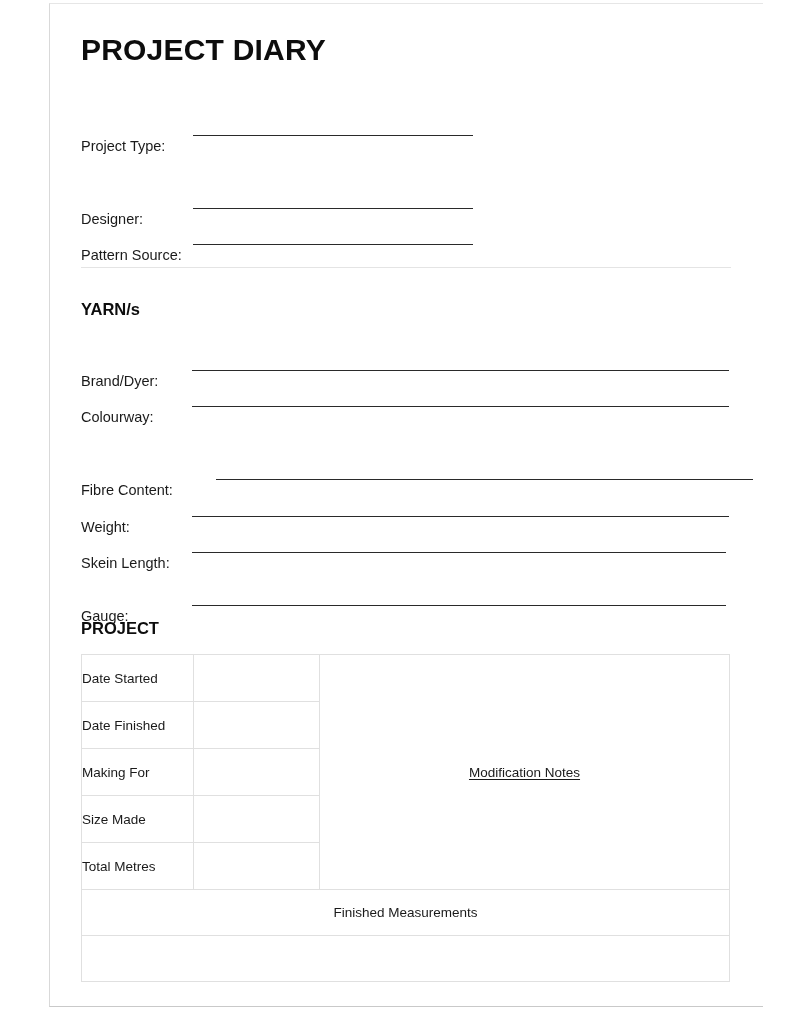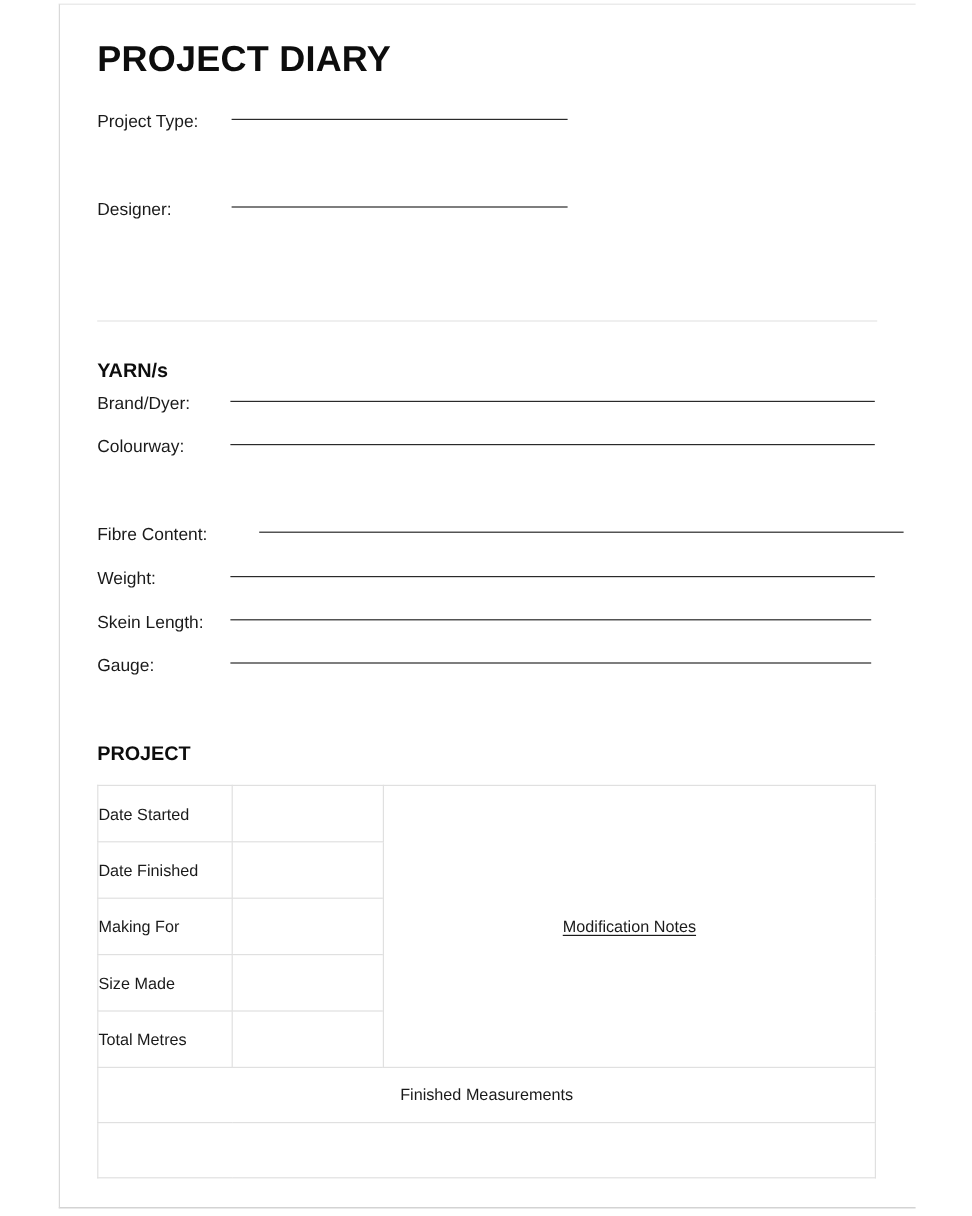--- a/index.html
+++ b/index.html
@@ -48,22 +48,23 @@
     letter-spacing: 0.2px;
     color: #0d0d0d;
     margin: 0;
     white-space: nowrap;
   }
 
   
   .field-row {
     position: absolute;
     display: flex;
-    align-items: center;
+    align-items: flex-start;
     white-space: nowrap;
+    margin-top: 44px;
   }
   .field-label {
     font-size: 14.5px;
     color: #1a1a1a;
     flex: 0 0 auto;
   }
   .field-rule {
     flex: 0 0 auto;
     border-bottom: 1.6px solid #2a2a2a;
     height: 0;
@@ -154,20 +155,24 @@
   <h1 class="doc-title">PROJECT DIARY</h1>
 
   <div class="field-row hdr-row" style="top:90px;">
     <span class="field-label">Project Type:</span>
     <span class="field-rule" style="width:280px;"></span>
   </div>
   <div class="field-row hdr-row" style="top:163px;">
     <span class="field-label">Designer:</span>
     <span class="field-rule" style="width:280px;"></span>
   </div>
+  <div class="field-row hdr-row" style="top:199px;">
+    <span class="field-label">Pattern Source:</span>
+    <span class="field-rule" style="width:280px;"></span>
+  </div>
 
   <div class="divider" style="top:263px;"></div>
 
   <h2 class="section-heading" style="top:286px;margin-top:10px;">YARN/s</h2>
 
   <div class="field-row yarn-row" style="top:325px;">
     <span class="field-label">Brand/Dyer:</span>
     <span class="field-rule" style="width:537px;"></span>
   </div>
   <div class="field-row yarn-row" style="top:361px;">
@@ -179,21 +184,21 @@
     <span class="field-rule" style="width:537px;"></span>
   </div>
   <div class="field-row yarn-row" style="top:471px;">
     <span class="field-label">Weight:</span>
     <span class="field-rule" style="width:537px;"></span>
   </div>
   <div class="field-row yarn-row" style="top:507px;">
     <span class="field-label">Skein Length:</span>
     <span class="field-rule" style="width:534px;"></span>
   </div>
-  <div class="field-row yarn-row" style="top:543px;">
+  <div class="field-row yarn-row" style="top:560px;">
     <span class="field-label">Gauge:</span>
     <span class="field-rule" style="width:534px;"></span>
   </div>
 
   <h2 class="section-heading" style="top:615px;">PROJECT</h2>
 
   <table class="project-table">
     <tbody>
       <tr>
         <td class="cell-label">Date Started</td>

